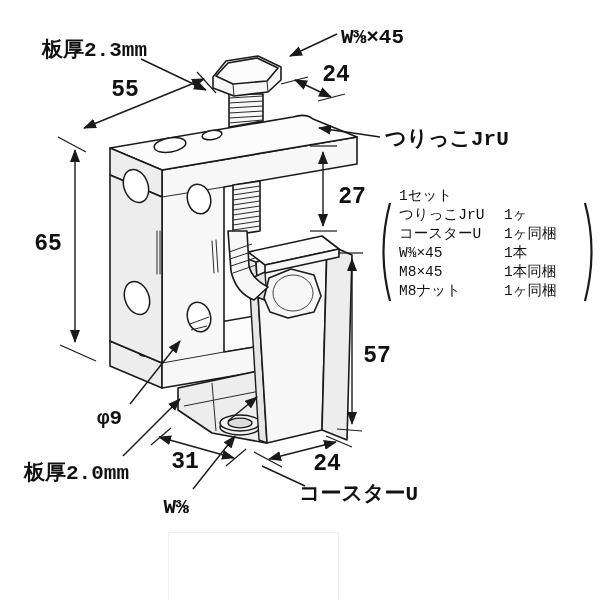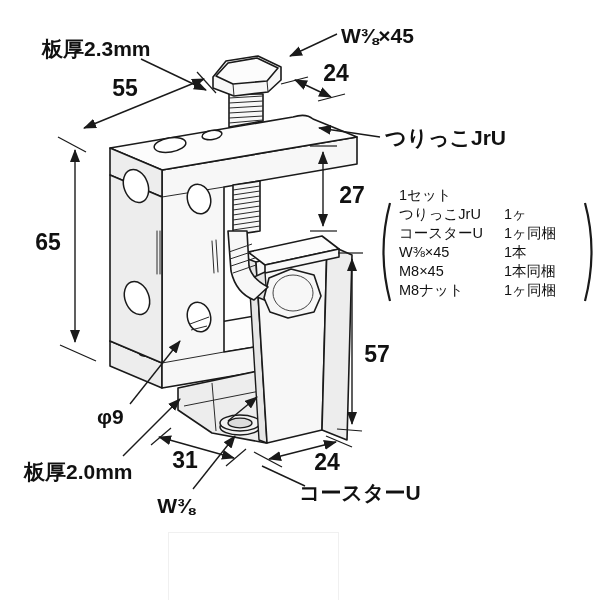--- a/index.html
+++ b/index.html
@@ -1,17 +1,17 @@
 <!DOCTYPE html>
 <html><head>
 <meta charset="utf-8">
 <style>
   html,body{margin:0;padding:0;background:#fff;}
   #stage{position:relative;width:600px;height:600px;background:#fff;overflow:hidden;
-         font-family:Liberation Sans, sans-serif;}
+         font-family:Liberation Mono, monospace;}
   svg{position:absolute;left:0;top:0;}
   .face-top   {fill:#fcfcfc;stroke:#1a1a1a;stroke-width:1.6;stroke-linejoin:round;}
   .face-front {fill:#f7f7f7;stroke:#1a1a1a;stroke-width:1.6;stroke-linejoin:round;}
   .face-side  {fill:#ededed;stroke:#1a1a1a;stroke-width:1.6;stroke-linejoin:round;}
   .face-dark  {fill:#e6e6e6;stroke:#1a1a1a;stroke-width:1.4;stroke-linejoin:round;}
   .hole       {fill:#ffffff;stroke:#1a1a1a;stroke-width:1.5;}
   .holed      {fill:#f2f2f2;stroke:#1a1a1a;stroke-width:1.5;}
   .thin       {stroke:#2a2a2a;stroke-width:1;fill:none;}
   .dim        {stroke:#1a1a1a;stroke-width:1.4;fill:none;}
   .tick       {stroke:#1a1a1a;stroke-width:1.2;fill:none;}

